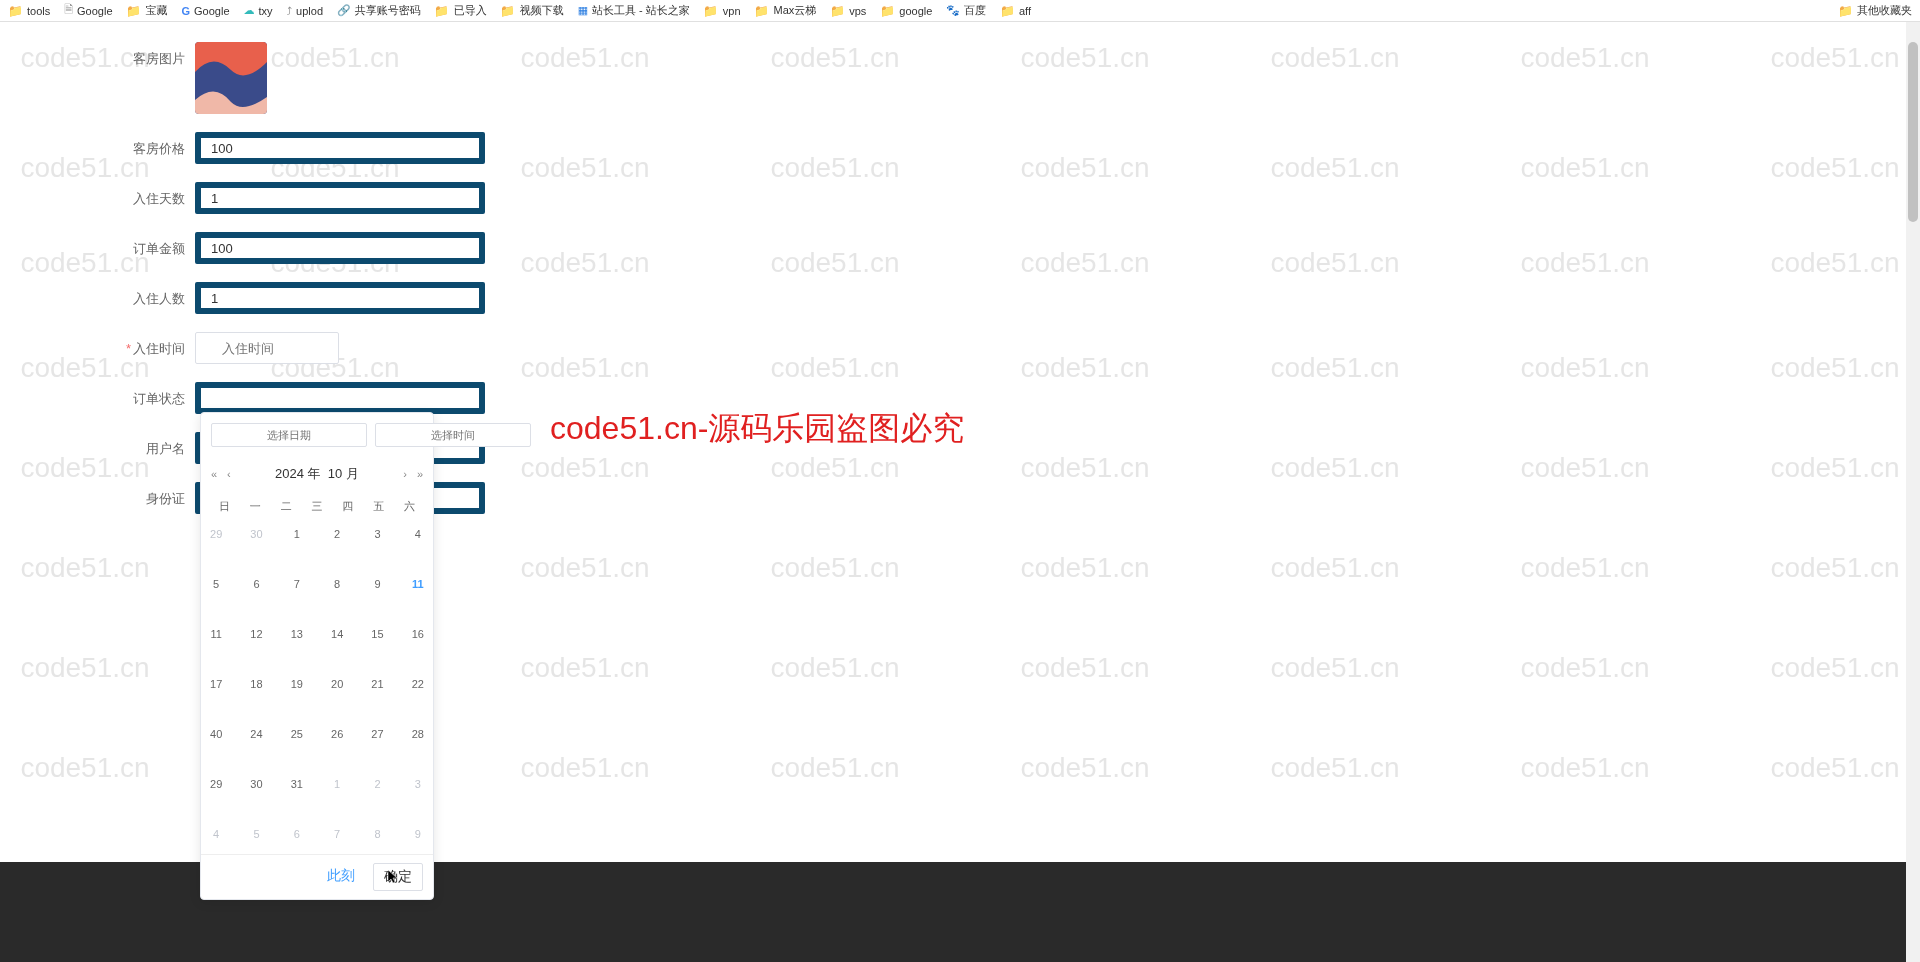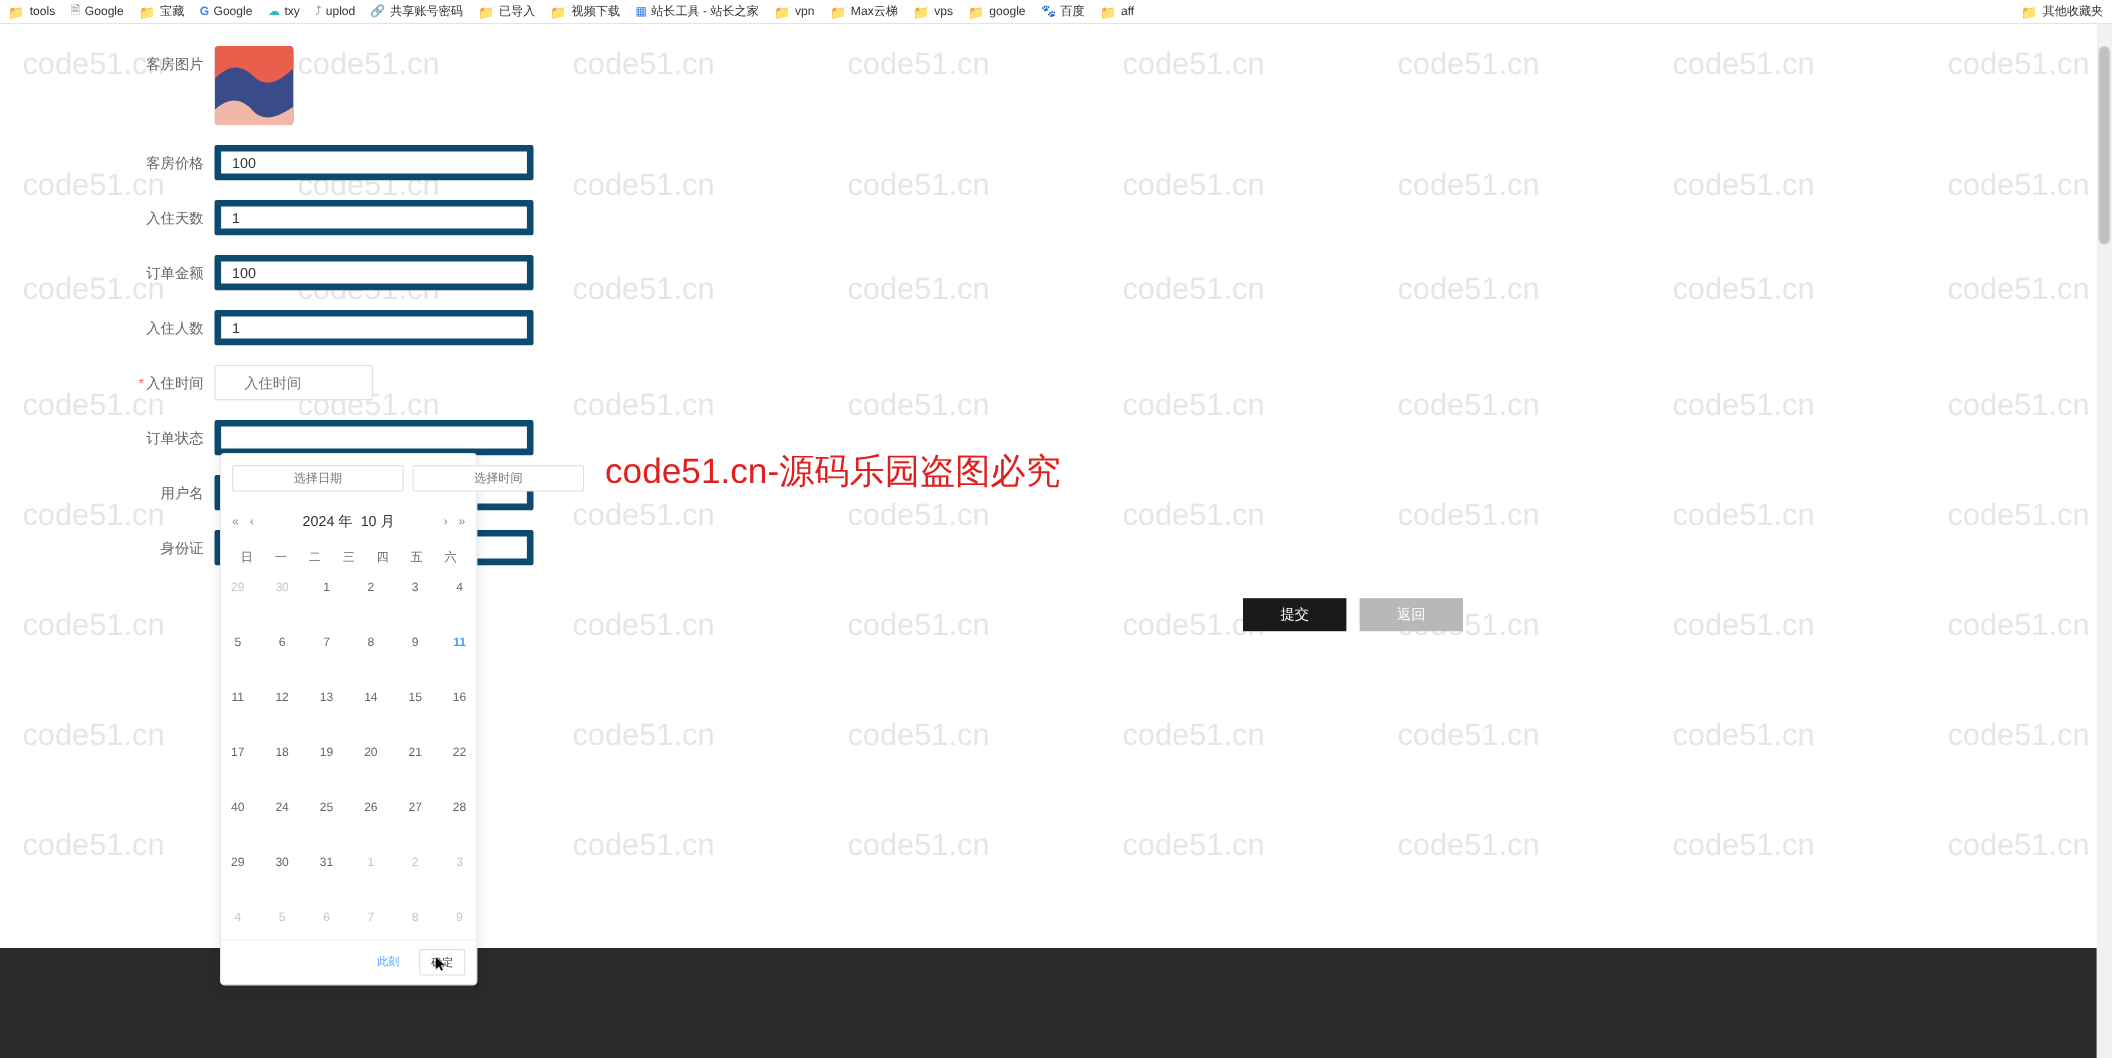--- a/index.html
+++ b/index.html
@@ -44,21 +44,21 @@
 .dp-nav { position: absolute; color: #888; cursor: pointer; font-size: 11px; }
 .dp-nav.pyy { left: 10px; } .dp-nav.py { left: 26px; } .dp-nav.ny { right: 26px; } .dp-nav.nyy { right: 10px; }
 .dp-title { font-size: 13px; color: #333; }
 .dp-weekdays { display: grid; grid-template-columns: repeat(7, 1fr); padding: 4px 8px; }
 .dp-wk { text-align: center; font-size: 11px; color: #666; padding: 4px 0; }
 .dp-days { display: grid; grid-template-columns: repeat(6, 1fr); padding: 0 8px 8px; gap: 26px; }
 .dp-day { text-align: center; font-size: 11px; color: #666; padding: 6px 0; cursor: pointer; }
 .dp-day.other { color: #c0c4cc; }
 .dp-day.today { color: #409eff; font-weight: 600; }
 .dp-footer { display: flex; justify-content: flex-end; gap: 8px; padding: 8px 10px; border-top: 1px solid #eee; }
-.dp-btn { font-size: 10px; cursor: pointer; padding: 4px 10px; }
+.dp-btn { font-size: 14px; cursor: pointer; padding: 4px 10px; }
 .dp-btn.now { color: #409eff; }
 .dp-btn.ok { border: 1px solid #dcdfe6; border-radius: 2px; color: #333; position: relative; }
 .cursor { position: absolute; left: 14px; top: 6px; font-size: 11px; }
 
 
 .actions { display: flex; justify-content: center; gap: 12px; margin-top: 30px; padding-left: 540px; }
 .btn { width: 94px; height: 30px; border: none; font-size: 13px; cursor: pointer; }
 .btn-primary { background: #1a1a1a; color: #fff; }
 .btn-default { background: #b8b8b8; color: #fff; }
 
@@ -284,24 +284,20 @@
         <div class="form-label">用户名</div>
         <input class="form-input" style="">
       </div>
 
 
       <div class="form-row">
         <div class="form-label">身份证</div>
         <input class="form-input" style="">
       </div>
 
-      <div class="actions">
-        <button class="btn btn-primary">提交</button>
-        <button class="btn btn-default">返回</button>
-      </div>
 
     </div>
 
     <div class="dark-footer"></div>
 
     <div class="date-popup">
       <div class="dp-inputs">
         <input placeholder="选择日期" style="">
         <input placeholder="选择时间" style="">
       </div>

